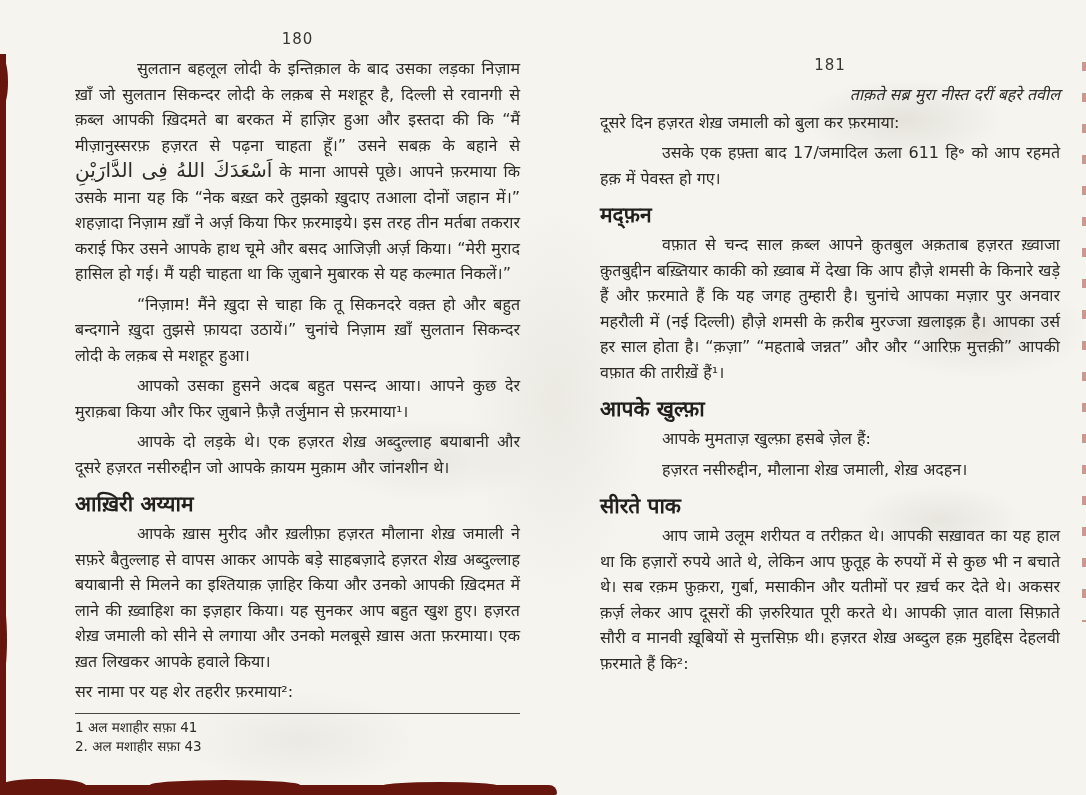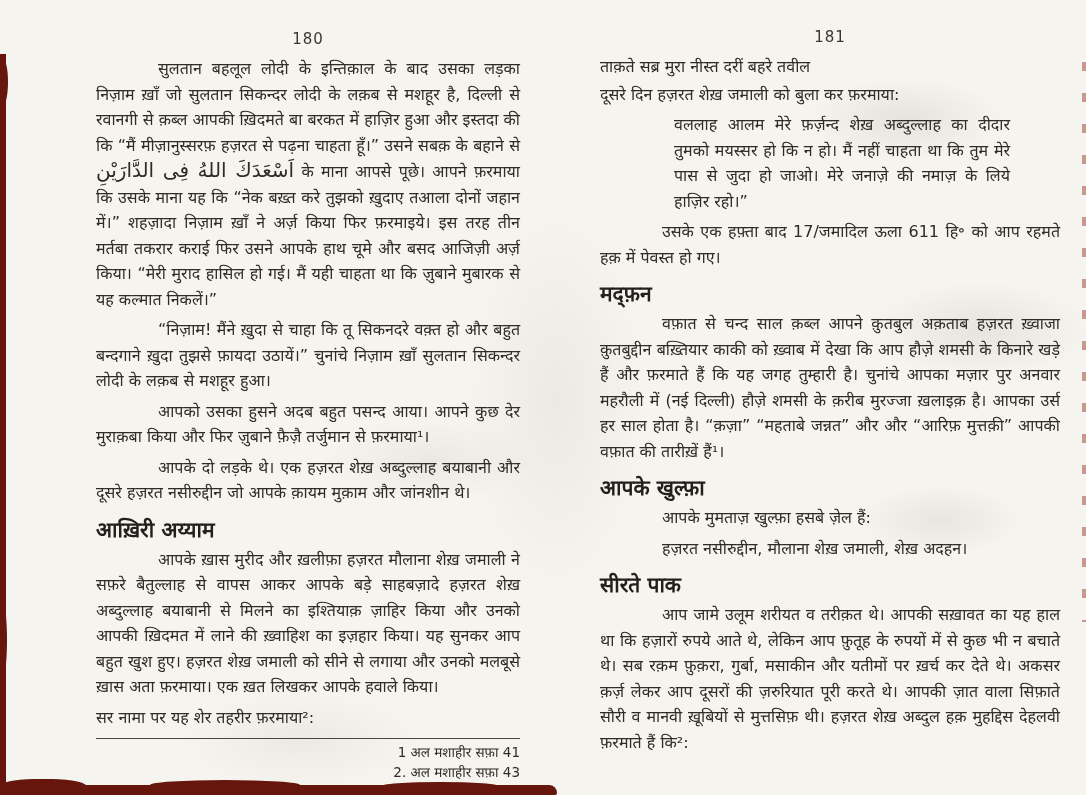--- a/index.html
+++ b/index.html
@@ -18,32 +18,32 @@
     background:
       radial-gradient(140px 60px at 905px 120px, rgba(190,186,176,.30), transparent 70%),
       radial-gradient(160px 70px at 980px 330px, rgba(190,186,176,.28), transparent 70%),
       radial-gradient(120px 50px at 940px 520px, rgba(190,186,176,.25), transparent 70%),
       radial-gradient(150px 60px at 430px 460px, rgba(195,191,181,.22), transparent 70%),
       radial-gradient(170px 70px at 300px 740px, rgba(195,191,181,.20), transparent 70%),
       radial-gradient(120px 260px at 556px 400px, rgba(205,201,191,.25), transparent 75%);
   }
   .spread{display:flex;width:100%;height:100%;position:relative;z-index:2;}
   .page{width:543px;box-sizing:border-box;}
-  .page.left{padding:30px 23px 0 96px;}
-  .page.right{padding:28px 26px 0 57px;}
+  .page.left{padding:30px 23px 0 75px;}
+  .page.right{padding:28px 26px 0 57px;margin-top:28px;}
   .pageno{text-align:center;font-size:15px;letter-spacing:1px;color:#3a3733;margin:0 0 8px;}
   p{margin:0 0 5px;font-size:16px;line-height:25.5px;text-align:justify;color:var(--ink);}
   p.indent{text-indent:62px;}
   p.noindent{text-indent:0;}
   h2{font-size:21px;font-weight:700;margin:9px 0 4px;color:var(--heading_ink);}
-  .verse{text-align:left;margin:0 0 2px;text-indent:0;}
+  .verse{text-align:right;margin:0 0 2px;text-indent:0;font-style:italic;}
   .quote{margin-left:74px;margin-right:50px;}
   .arabic{font-size:20px;white-space:nowrap;}
   .fnrule{border:none;border-top:1.6px solid var(--rule);margin:8px 0 4px;width:100%;}
-  .fn{font-size:13.5px;line-height:19.5px;margin:0;text-align:right;}
+  .fn{font-size:13.5px;line-height:19.5px;margin:0;text-align:left;}
   
   .edge-left{position:absolute;left:0;top:54px;bottom:0;width:6px;background:var(--scan_edge);z-index:3;}
   .blob{position:absolute;background:var(--scan_edge);border-radius:50%;z-index:3;}
   .b1{left:-3px;top:58px;width:11px;height:48px;}
   .b2{left:-4px;top:196px;width:10px;height:34px;}
   .b3{left:-3px;top:388px;width:9px;height:62px;}
   .b4{left:-4px;top:598px;width:11px;height:84px;}
   .b5{left:-2px;bottom:-6px;width:90px;height:22px;border-radius:40%;}
   .edge-bottom{position:absolute;left:0;bottom:0;width:557px;height:10px;background:var(--scan_edge);border-radius:0 8px 2px 0;z-index:3;}
   .bump1{left:150px;bottom:5px;width:150px;height:10px;border-radius:50%;}
@@ -77,21 +77,20 @@
     <p class="fn">2. अल मशाहीर सफ़ा 43</p>
   </div>
 
   <div class="page right">
     <div class="pageno">181</div>
 
     <p class="verse">ताक़ते सब्र मुरा नीस्त दरीं बहरे तवील</p>
 
     <p class="noindent">दूसरे दिन हज़रत शेख़ जमाली को बुला कर फ़रमाया:</p>
 
-    <p class="quote">वललाह आलम मेरे फ़र्ज़न्द शेख़ अब्दुल्लाह का दीदार तुमको मयस्सर हो कि न हो। मैं नहीं चाहता था कि तुम मेरे पास से जुदा हो जाओ। मेरे जनाज़े की नमाज़ के लिये हाज़िर रहो।”</p>
 
     <p class="indent">उसके एक हफ़्ता बाद 17/जमादिल ऊला 611 हि॰ को आप रहमते हक़ में पेवस्त हो गए।</p>
 
     <h2>मद्फ़न</h2>
     <p class="indent">वफ़ात से चन्द साल क़ब्ल आपने क़ुतबुल अक़ताब हज़रत ख़्वाजा क़ुतबुद्दीन बख़्तियार काकी को ख़्वाब में देखा कि आप हौज़े शमसी के किनारे खड़े हैं और फ़रमाते हैं कि यह जगह तुम्हारी है। चुनांचे आपका मज़ार पुर अनवार महरौली में (नई दिल्ली) हौज़े शमसी के क़रीब मुरज्जा ख़लाइक़ है। आपका उर्स हर साल होता है। “क़ज़ा” “महताबे जन्नत” और और “आरिफ़ मुत्तक़ी” आपकी वफ़ात की तारीख़ें हैं¹।</p>
 
     <h2>आपके खुल्फ़ा</h2>
     <p class="indent">आपके मुमताज़ खुल्फ़ा हसबे ज़ेल हैं:</p>
     <p class="noindent" style="text-indent:62px">हज़रत नसीरुद्दीन, मौलाना शेख़ जमाली, शेख़ अदहन।</p>
 

